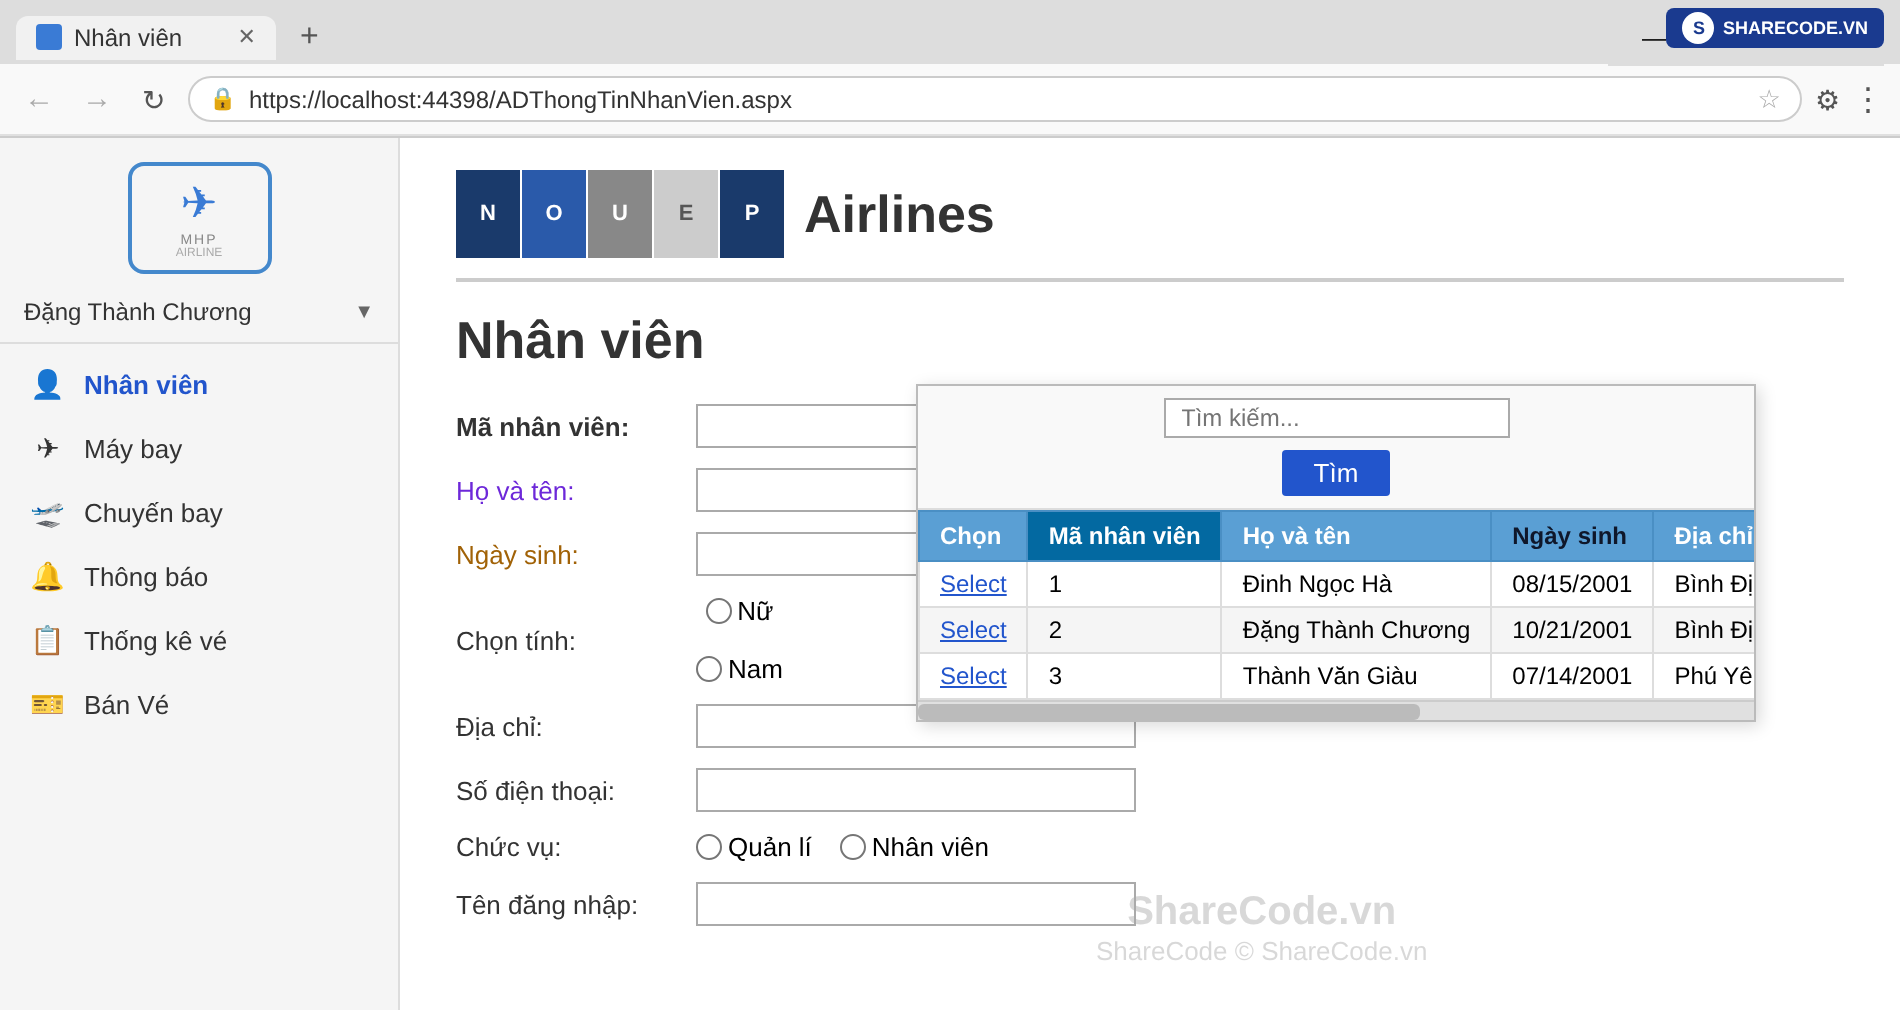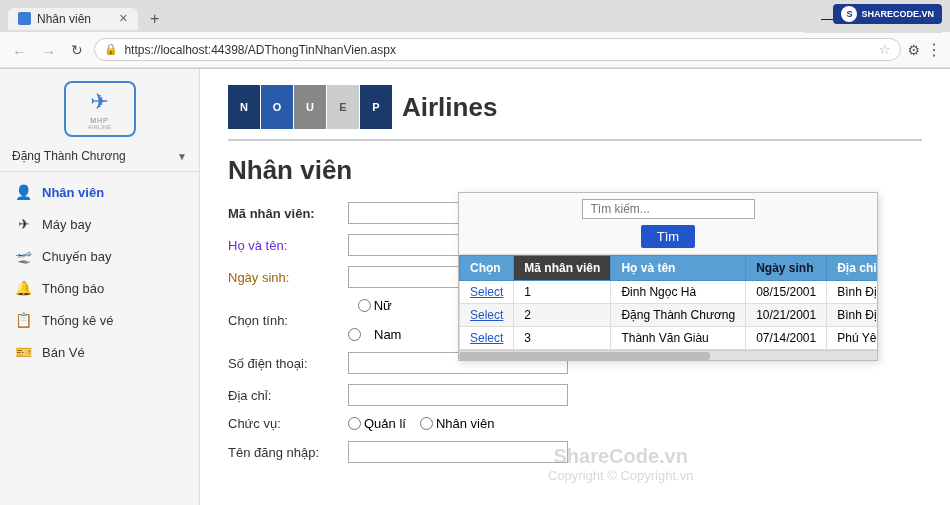--- a/index.html
+++ b/index.html
@@ -142,34 +142,34 @@
         </div>
       </div>
 
       <div style="display:flex;align-items:center;margin-bottom:10px;">
         <label style="width:120px;font-size:13px;color:#333;">Chọn tính:</label>
         <div style="display:flex;gap:14px;align-items:center;flex-direction:column;">
           <label style="display:flex;align-items:center;gap:3px;font-size:13px;cursor:pointer;">
             <input type="radio" name="gioitinh" style="">
             <span>Nữ</span>
           </label>
-          <label style="display:flex;align-items:center;gap:13px;font-size:13px;cursor:pointer;">
+          <label style="display:flex;align-items:center;gap:3px;font-size:13px;cursor:pointer;">
             <input type="radio" name="gioitinh" style="">
             <span>Nam</span>
           </label>
         </div>
       </div>
 
       <div style="display:flex;align-items:center;margin-bottom:10px;">
+        <label style="width:120px;font-size:13px;color:#333;">Địa chỉ:</label>
+        <input type="text" style="width: 220px; height: 22px; border: 1px solid rgb(170, 170, 170); padding: 2px 6px; font-size: 12px; outline: none;">
+      </div>
+
+      <div style="display:flex;align-items:center;margin-bottom:10px;">
         <label style="width:120px;font-size:13px;color:#333;">Số điện thoại:</label>
-        <input type="text" style="width: 220px; height: 22px; border: 1px solid rgb(170, 170, 170); padding: 2px 6px; font-size: 12px; outline: none;">
-      </div>
-
-      <div style="display:flex;align-items:center;margin-bottom:10px;">
-        <label style="width:120px;font-size:13px;color:#333;">Địa chỉ:</label>
         <input type="text" style="width: 220px; height: 22px; border: 1px solid rgb(170, 170, 170); padding: 2px 6px; font-size: 12px; outline: none;">
       </div>
 
       <div style="display:flex;align-items:center;margin-bottom:10px;">
         <label style="width:120px;font-size:13px;color:#333;">Chức vụ:</label>
         <div style="display:flex;gap:14px;align-items:center;">
           <label style="display:flex;align-items:center;gap:3px;font-size:13px;cursor:pointer;">
             <input type="radio" name="chucvu" style="">
             <span>Quản lí</span>
           </label>
@@ -190,21 +190,21 @@
         <div style="display:flex;align-items:center;padding:6px 8px;gap:6px;background:#f9f9f9;border-bottom:1px solid #ddd;flex-direction:column;">
           <input type="text" placeholder="Tìm kiếm..." style="flex: 1 1 0%; height: 26px; border: 1px solid rgb(170, 170, 170); padding: 2px 8px; font-size: 12px;">
           <button style="background:#2255cc;color:white;border:none;padding:4px 16px;font-size:13px;cursor:pointer;border-radius:2px;">Tìm</button>
         </div>
 
         <div style="overflow-x:auto;">
           <table style="width:100%;border-collapse:collapse;font-size:12px;">
             <thead>
               <tr>
                 <th style="padding:5px 10px;text-align:left;background:#5a9fd4;color:white;border:1px solid #4a8fc4;white-space:nowrap;">Chọn</th>
-                <th style="padding:5px 10px;text-align:center;background:#404040;color:white;border:1px solid #4a8fc4;white-space:nowrap;">Mã nhân viên</th>
+                <th style="padding:5px 10px;text-align:center;background:#0369a1;color:white;border:1px solid #4a8fc4;white-space:nowrap;">Mã nhân viên</th>
                 <th style="padding:5px 10px;text-align:left;background:#5a9fd4;color:white;border:1px solid #4a8fc4;white-space:nowrap;">Họ và tên</th>
                 <th style="padding:5px 10px;text-align:left;background:#5a9fd4;color:#0f172a;border:1px solid #4a8fc4;white-space:nowrap;">Ngày sinh</th>
                 <th style="padding:5px 10px;text-align:left;background:#5a9fd4;color:white;border:1px solid #4a8fc4;white-space:nowrap;">Địa chỉ</th>
               </tr>
             </thead>
             <tbody id="table-body">
             <tr style="background: white;">
                   <td style="padding: 4px 10px; border: 1px solid rgb(221, 221, 221); white-space: nowrap;"><button style="color: rgb(34, 85, 204); text-decoration: underline; cursor: pointer; background: none; border: none; font-size: 12px;">Select</button></td>
                   <td style="padding: 4px 10px; border: 1px solid rgb(221, 221, 221); white-space: nowrap;">1</td>
                   <td style="padding: 4px 10px; border: 1px solid rgb(221, 221, 221); white-space: nowrap;">Đinh Ngọc Hà</td>
@@ -229,18 +229,18 @@
           </table>
         </div>
 
         <div style="height:10px;background:#e0e0e0;border-top:1px solid #ccc;position:relative;">
           <div style="position:absolute;left:0;top:1px;width:60%;height:8px;background:#bbb;border-radius:3px;"></div>
         </div>
       </div>
 
       <div style="position:absolute;bottom:-20px;left:320px;text-align:center;opacity:0.45;pointer-events:none;">
         <div style="font-size:20px;font-weight:bold;color:#aaa;">ShareCode.vn</div>
-        <div style="font-size:13px;color:#aaa;">Copyright © Copyright.vn</div>
+        <div style="font-size:13px;color:#aaa;">ShareCode © ShareCode.vn</div>
       </div>
 
     </div>
   </div>
 </div>
 
 </body></html>

